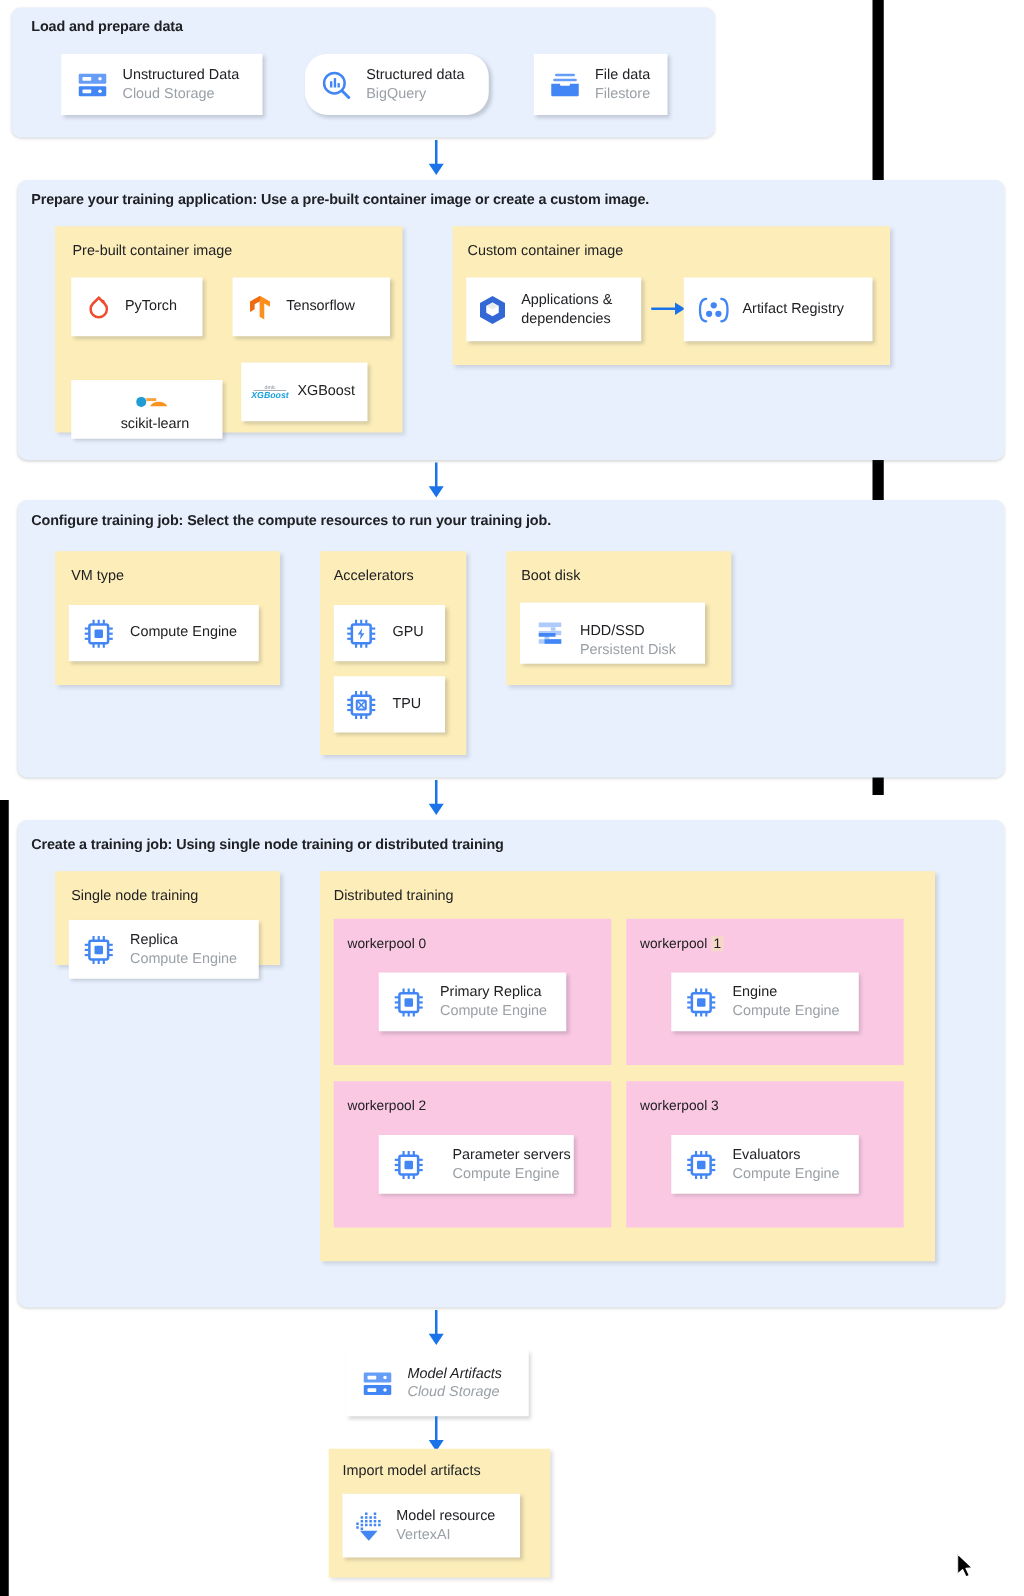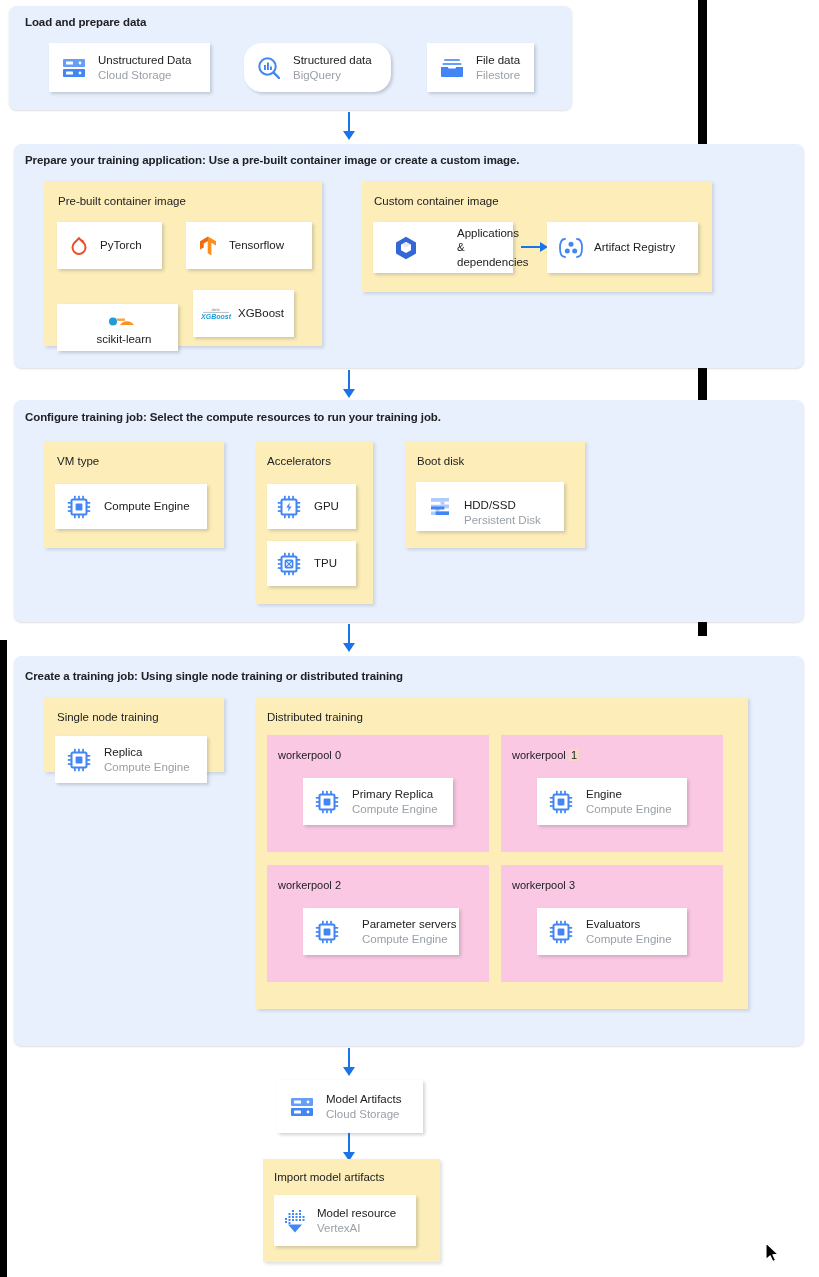--- a/index.html
+++ b/index.html
@@ -184,21 +184,21 @@
       </svg>
     </div>
     <div class="txt" style="margin-left:5px;">
       <span class="t1">XGBoost</span>
     </div>
   </div>
 
   <div class="group" style="left:362px;top:181px;width:350px;height:111px;"></div>
   <div class="group-title" style="left:374px;top:195px;">Custom container image</div>
 
-  <div class="card" style="left:373px;top:222px;width:140px;height:51px;padding-left:17px;gap:28px;">
+  <div class="card" style="left:373px;top:222px;width:140px;height:51px;padding-left:5px;">
     <div class="ico" style="width:32px;height:32px;">
       <svg width="26" height="26" viewBox="0 0 26 26">
         <polygon points="13,1.8 23,7.4 23,18.6 13,24.2 3,18.6 3,7.4" fill="#3367d6"></polygon>
         <polygon points="13,7 18,9.8 18,15.2 13,18 8,15.2 8,9.8" fill="#fff"></polygon>
         <polygon points="13,7 18,9.8 13,12.6 8,9.8" fill="#e8eaed"></polygon>
       </svg>
     </div>
     <div class="txt" style="margin-left:7px;">
       <span class="t1 wrap" style="max-width:88px;">Applications &amp; dependencies</span>
     </div>
@@ -504,21 +504,21 @@
     <div class="ico" style="width:34px;height:34px;">
       <svg width="26" height="24" viewBox="0 0 26 24">
         <rect x="2" y="3" width="22" height="8" rx="1" fill="#669df6"></rect>
         <rect x="5" y="5.5" width="7" height="3" rx="0.6" fill="#fff"></rect>
         <circle cx="19" cy="7" r="1.4" fill="#fff"></circle>
         <rect x="2" y="13" width="22" height="8" rx="1" fill="#4285f4"></rect>
         <rect x="5" y="15.5" width="7" height="3" rx="0.6" fill="#fff"></rect>
         <circle cx="19" cy="17" r="1.4" fill="#fff"></circle>
       </svg>
     </div>
-    <div class="txt" style="margin-left:7px;">
+    <div class="txt" style="margin-left:7px;font-style:italic;">
       <span class="t1">Model Artifacts</span>
       <span class="t2">Cloud Storage</span>
     </div>
   </div>
 
   <div class="arrow-v" style="left:348px;top:1133px;height:21px;"></div>
   <div class="arrow-head-d" style="left:343px;top:1152px;"></div>
 
   <div class="group" style="left:263px;top:1159px;width:177px;height:103px;"></div>
   <div class="group-title" style="left:274px;top:1171px;">Import model artifacts</div>

